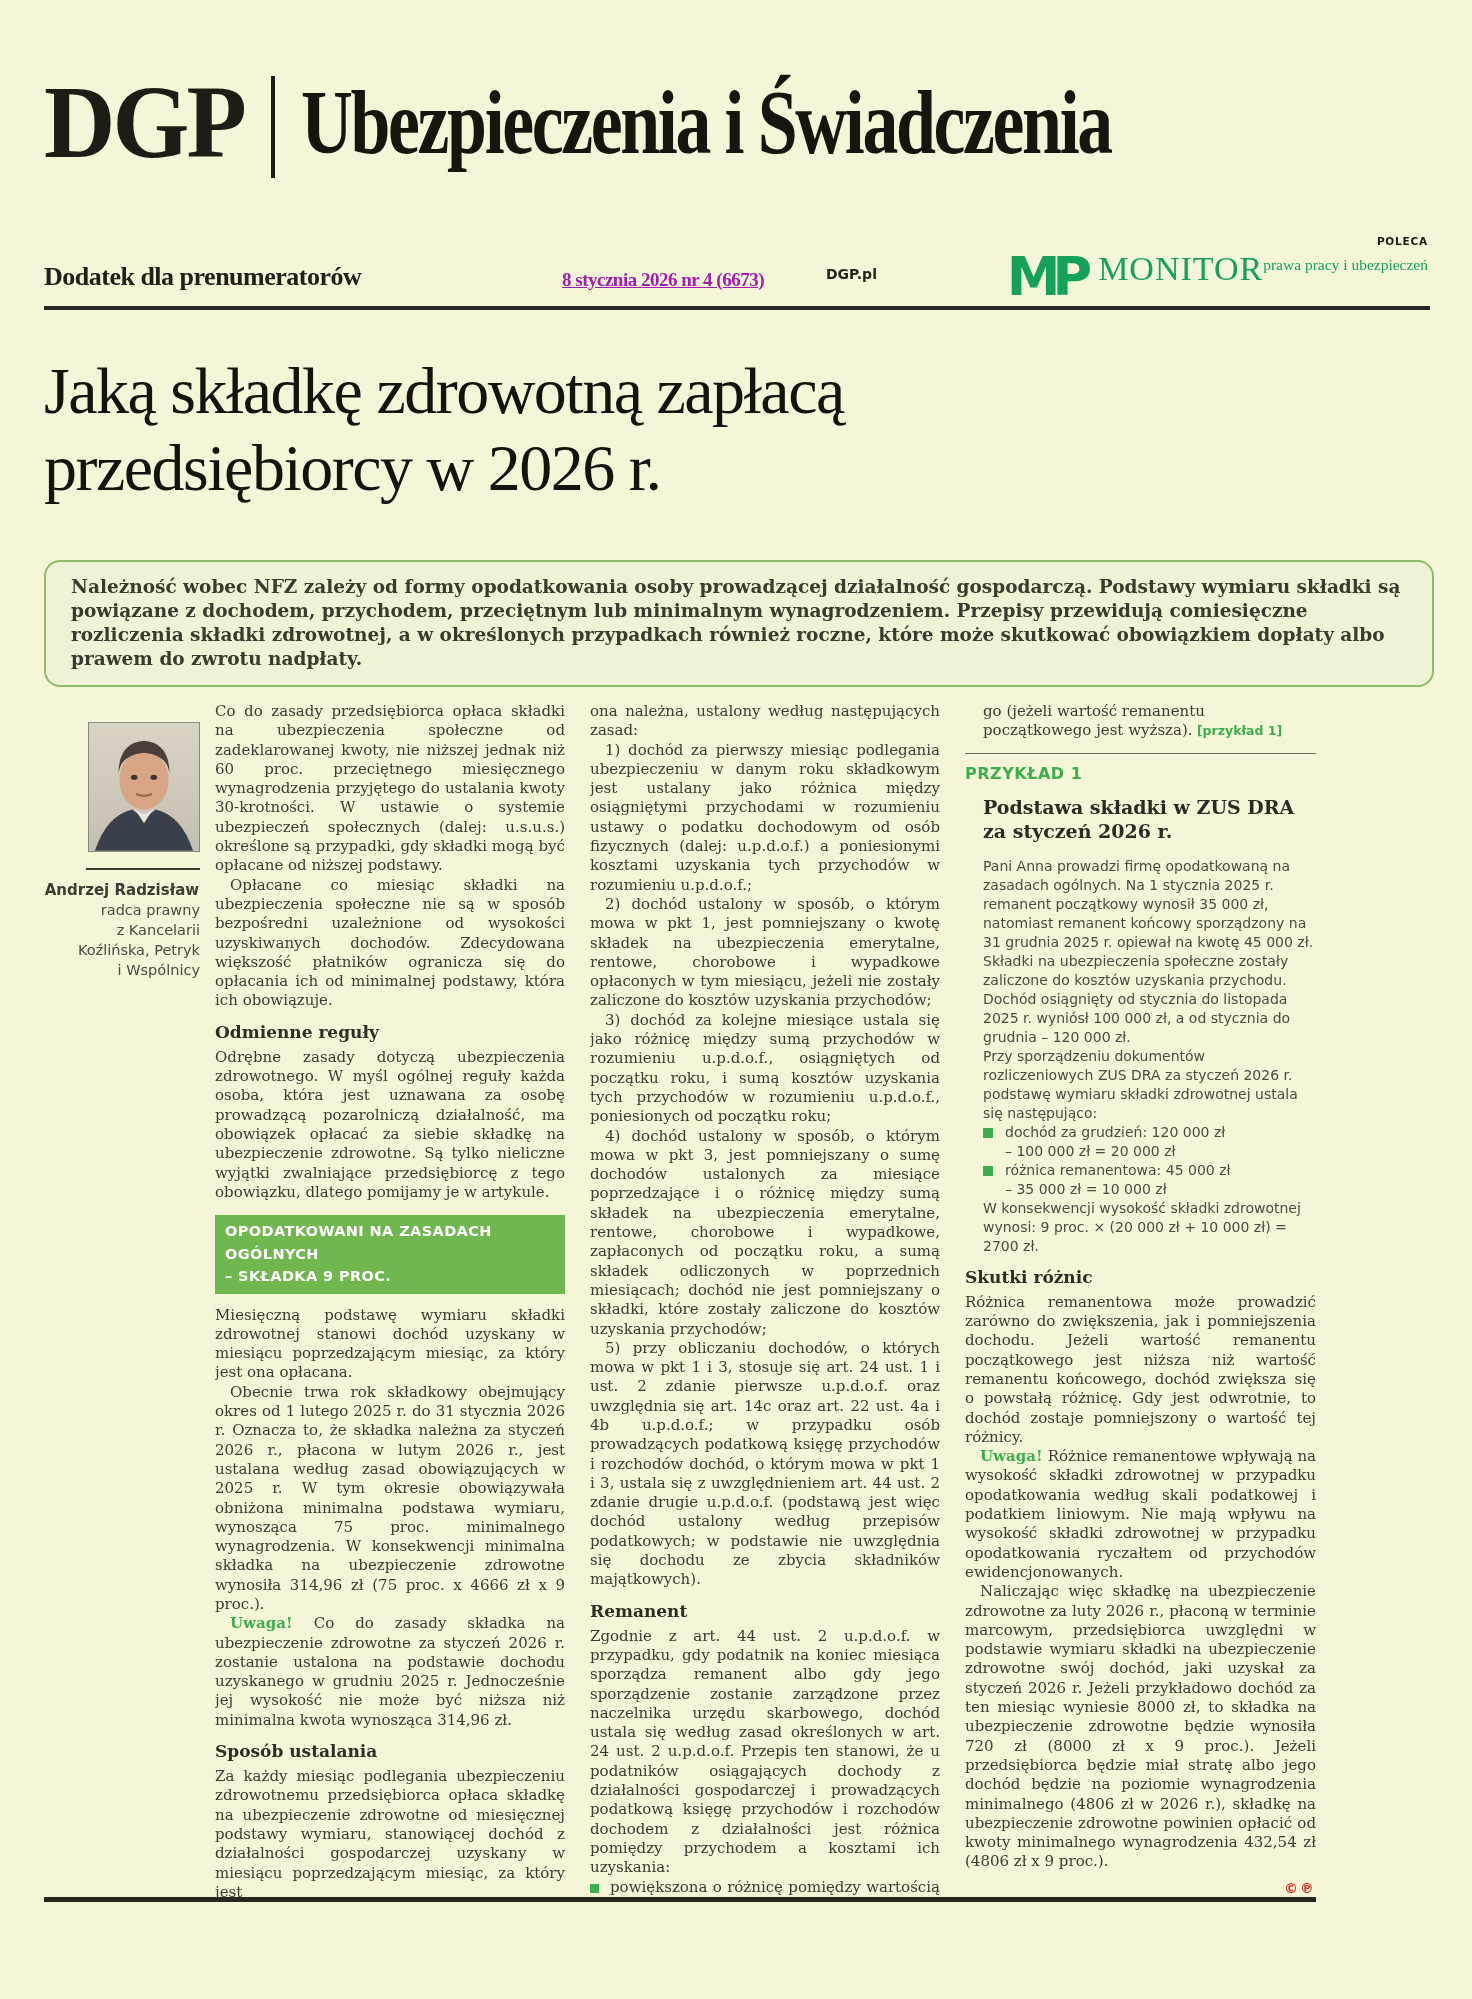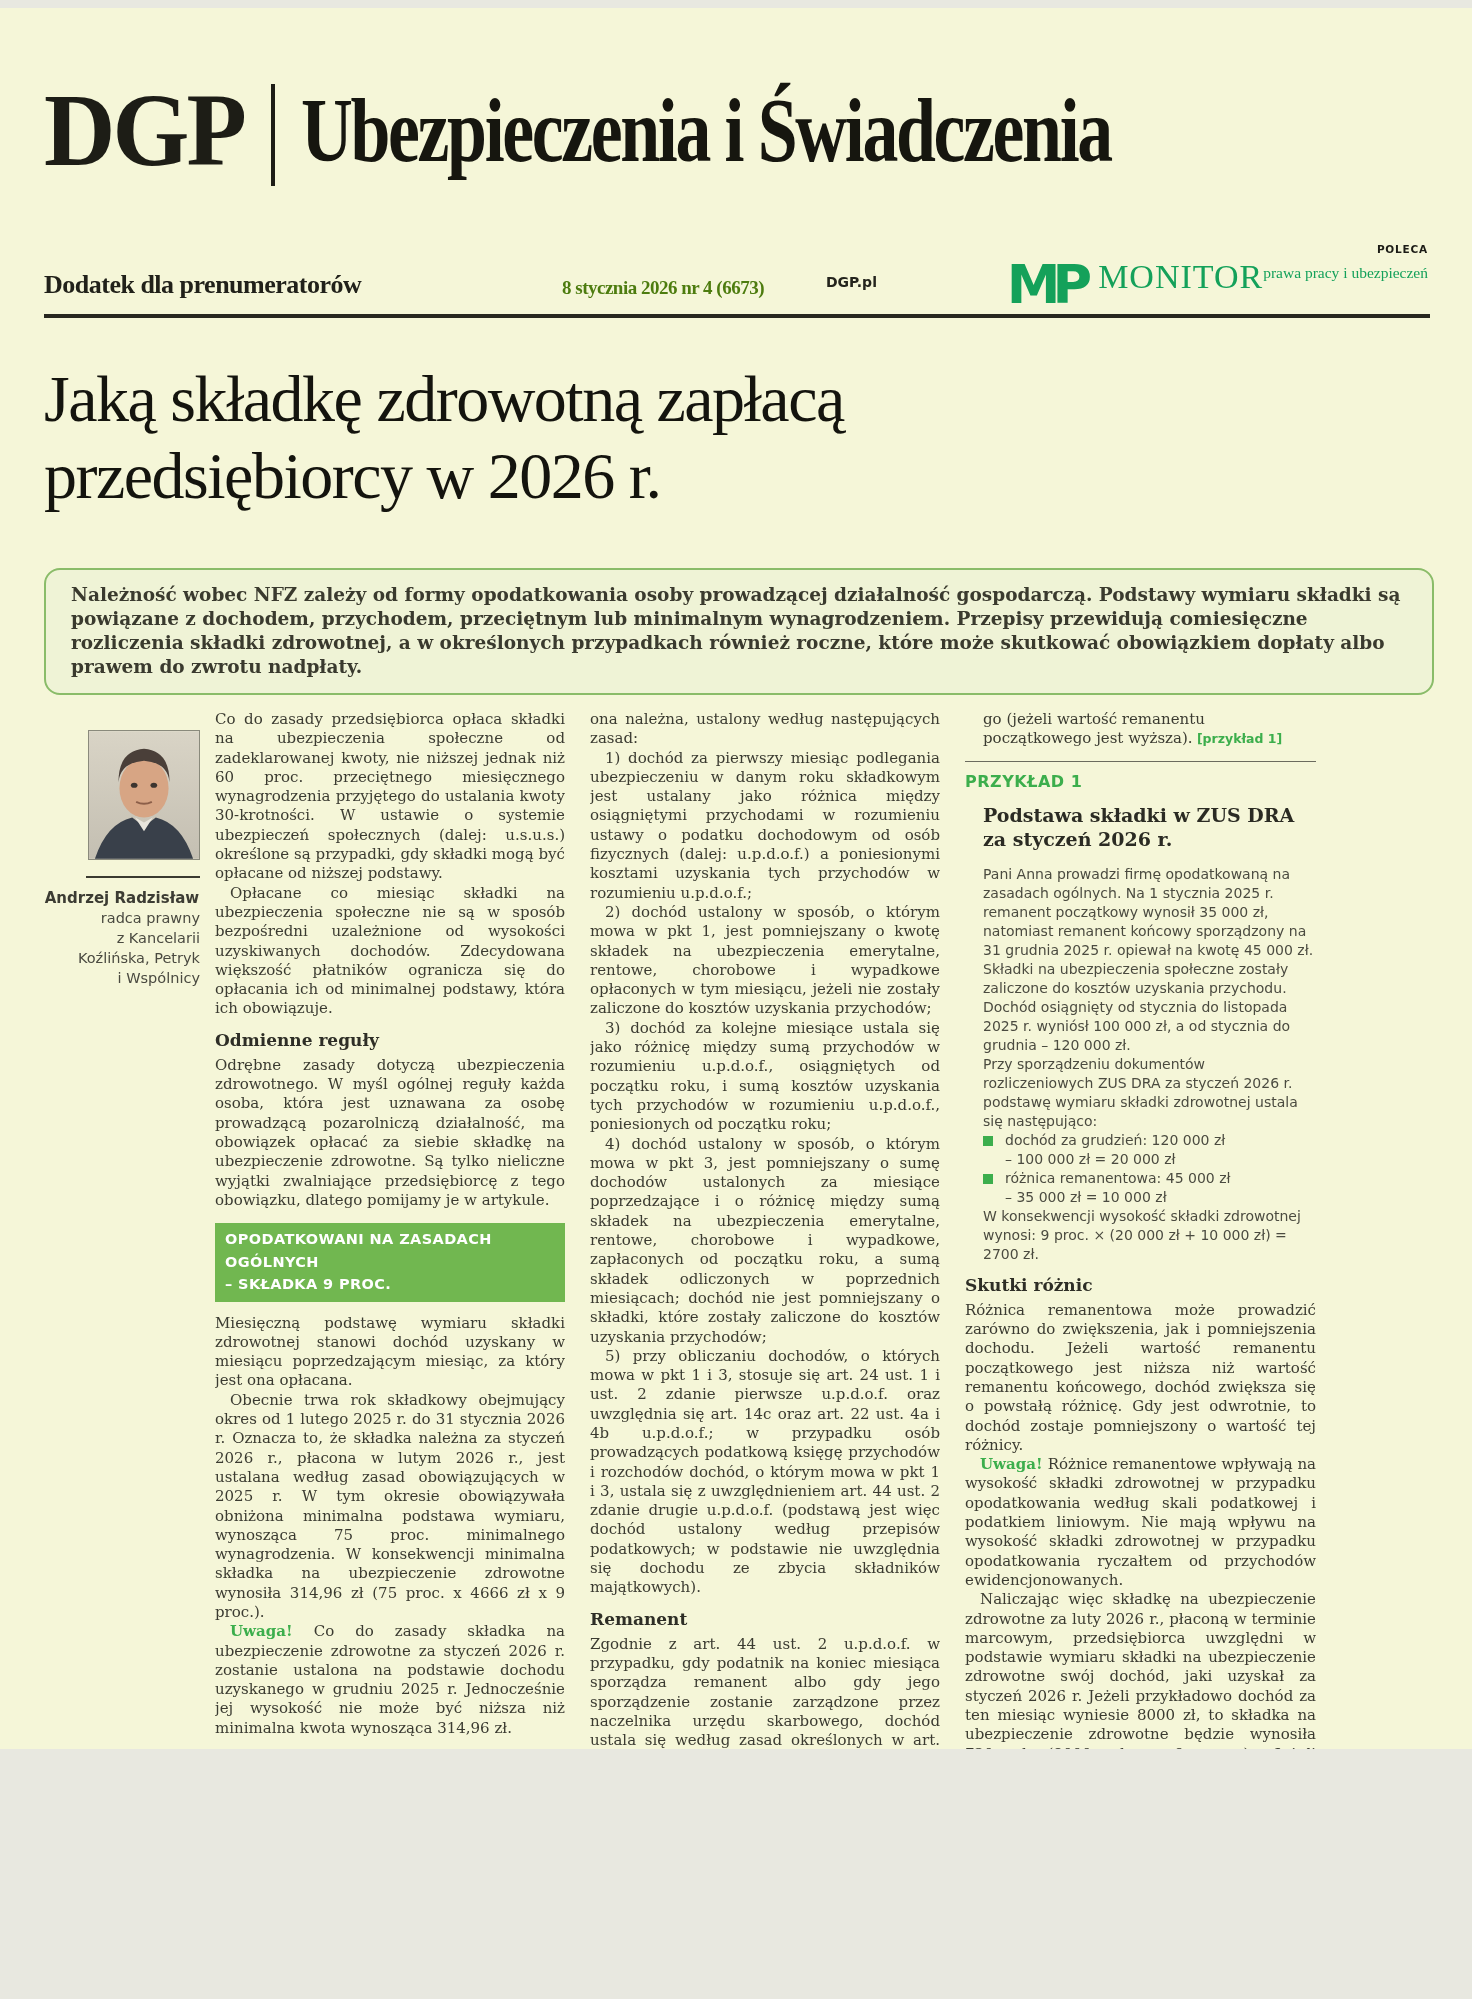--- a/index.html
+++ b/index.html
@@ -8,33 +8,33 @@
     --banner-green:#71b750;
     --logo-green:#14a15a;
     --red:#e0392e;
     --ink:#24241d;
     --body-ink:#3b3b31;
   }
   *{margin:0;padding:0;box-sizing:border-box;}
   html,body{background:#e8e8e0;}
   body{font-family:"DejaVu Serif",serif;}
   .page{
-    position:relative;width:1472px;height:1741px;margin:8px auto;
+    position:relative;width:1472px;height:1999px;margin:0 auto;
     background:var(--page-bg);overflow:hidden;
   }
 
   
   .masthead{position:absolute;left:44px;top:70px;display:flex;align-items:flex-start;white-space:nowrap;}
   .dgp{font:700 104px/1 "Liberation Serif",serif;letter-spacing:-3px;color:#1d1d16;transform:scaleX(.95);transform-origin:left top;}
   .mast-divider{width:4px;height:102px;background:#1d1d16;margin:6px 26px 0 16px;flex:none;}
   .mast-title{font:700 92px/1.1 "Liberation Serif",serif;letter-spacing:-3px;color:#16160f;transform:scaleX(.78);transform-origin:left top;margin-top:2px;}
 
   
   .sub-edition{position:absolute;left:44px;top:264px;font:700 26px/1 "Liberation Serif",serif;color:#21211a;letter-spacing:-.5px;}
-  .sub-date{position:absolute;left:562px;top:270px;font:700 19px/1 "Liberation Serif",serif;color:#4d7c0f;letter-spacing:-.5px;}
+  .sub-date{position:absolute;left:562px;top:270px;font:700 19px/1 "Liberation Serif",serif;color:#a21caf;letter-spacing:-.5px;text-decoration:underline;}
   .sub-site{position:absolute;left:826px;top:267px;font:700 14px/1 "DejaVu Sans",sans-serif;color:#24241d;}
   .poleca{position:absolute;right:44px;top:236px;font:700 10.5px/1 "DejaVu Sans",sans-serif;letter-spacing:.8px;color:#1c1c16;}
   .mplogo{position:absolute;right:44px;top:252px;display:flex;align-items:flex-start;}
   .mp-mark{font:700 54px/0.92 "DejaVu Sans",sans-serif;color:var(--logo-green);letter-spacing:-8px;margin-right:14px;}
   .mon-block{display:flex;}
   .mon-name{font:400 34px/1 "Liberation Serif",serif;color:var(--logo-green);letter-spacing:1px;}
   .mon-tag{font:400 15.5px/1.25 "Liberation Serif",serif;color:var(--logo-green);margin-top:3px;}
   .top-rule{position:absolute;left:44px;top:306px;width:1386px;height:4px;background:#27271f;}
 
   

